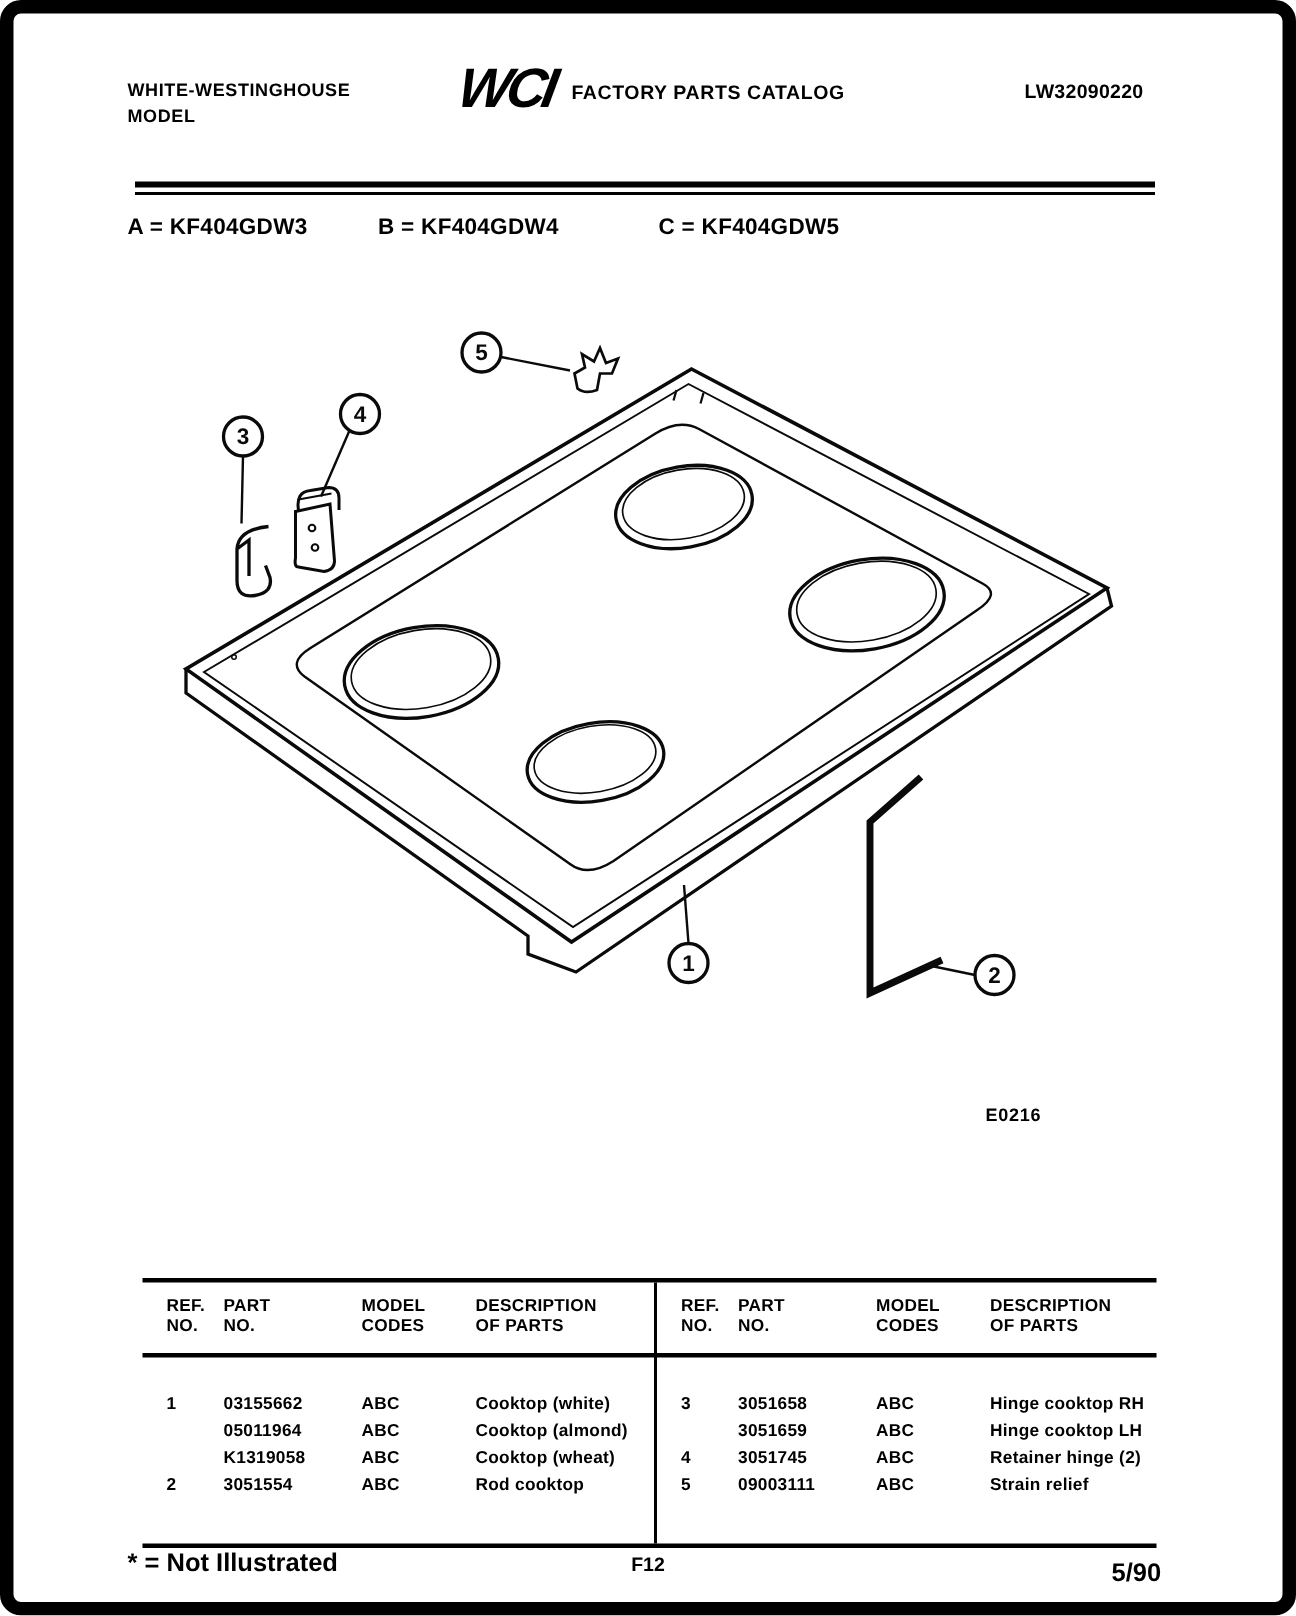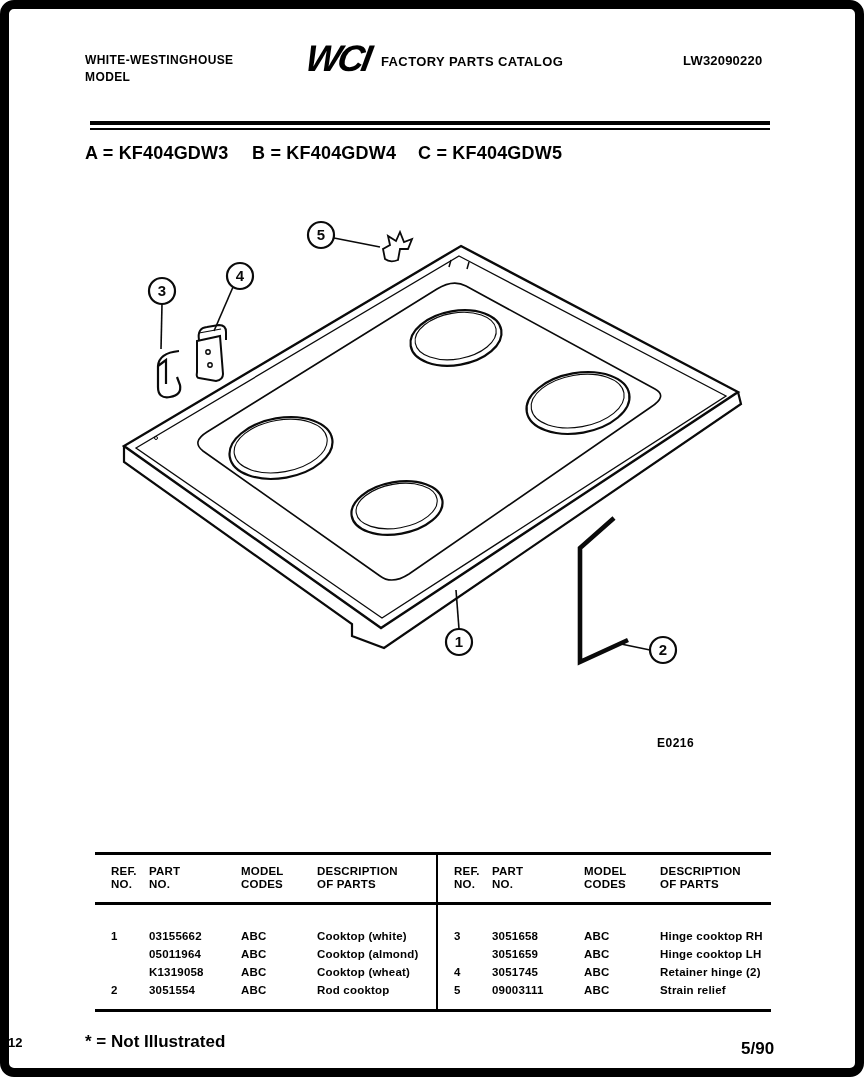--- a/index.html
+++ b/index.html
@@ -8,38 +8,38 @@
     font-family:"Liberation Sans",sans-serif;font-weight:bold;color:#000;
     overflow:hidden;
   }
   .frame{position:absolute;inset:0;border:9px solid #000;border-radius:14px;z-index:60;pointer-events:none}
   .brand{position:absolute;left:85px;top:52px;font-size:12px;line-height:17px;letter-spacing:.4px}
   .logo-wrap{position:absolute;left:306px;top:42px;display:flex;align-items:flex-end}
   .wci{font-size:37px;line-height:34px;font-style:italic;font-weight:900;letter-spacing:-3px;transform:skewX(-10deg)}
   .catalog-title{font-size:13px;margin-left:12px;letter-spacing:.4px;padding-bottom:7px}
   .doc-number{position:absolute;left:683px;top:53px;font-size:13px;letter-spacing:.2px}
   .rule{position:absolute;left:90px;top:121px;width:680px;height:3px;border-top:4px solid #000;border-bottom:2px solid #000}
-  .model{position:absolute;top:143px;font-size:18px;letter-spacing:.2px}
-  .model-a{left:85px}.model-b{left:252px}.model-c{left:418px}
+  .model{position:absolute;top:143px;font-size:15px;letter-spacing:.2px}
+  .model-a{left:85px}.model-b{left:252px}.model-c{left:439px}
   .diagram-svg{position:absolute;left:100px;top:210px;width:680px;height:480px}
   .diagram-svg path,.diagram-svg ellipse,.diagram-svg circle,.diagram-svg line{stroke:#0a0a0a;fill:none}
   .diagram-svg text{font-family:"Liberation Sans",sans-serif;font-weight:bold;font-size:15px;fill:#0a0a0a;stroke:none;text-anchor:middle}
   .figure-code{position:absolute;left:657px;top:736px;font-size:12px;letter-spacing:.5px}
-  .parts-table{position:absolute;left:95px;top:852px;width:676px;height:160px;box-sizing:border-box;
+  .parts-table{position:absolute;left:95px;top:852px;width:676px;height:180px;box-sizing:border-box;
     border-top:3px solid #000;border-bottom:3px solid #000;display:flex}
   .half{position:relative;box-sizing:border-box}
   .half.left{width:343px;border-right:2px solid #000}
   .half.right{flex:1}
   .thead{display:grid;grid-template-columns:38px 92px 76px 1fr;padding:10px 0 0 16px;
     border-bottom:3px solid #000;height:50px;box-sizing:border-box;
     font-size:11.5px;line-height:13px;white-space:pre-line;letter-spacing:.2px}
   .tbody{padding:22px 0 0 16px}
   .trow{display:grid;grid-template-columns:38px 92px 76px 1fr;font-size:11.5px;line-height:18px;letter-spacing:.2px}
   .footer-note{position:absolute;left:85px;top:1032px;font-size:17px}
-  .footer-page{position:absolute;left:0;top:1035px;width:864px;font-size:13px}
+  .footer-page{position:absolute;left:0;top:1035px;width:864px;text-align:center;font-size:13px}
   .footer-date{position:absolute;left:741px;top:1039px;font-size:17px}
 </style>
 </head>
 <body>
 
 <div class="frame"></div>
 
 <div class="brand">
   <div>WHITE-WESTINGHOUSE</div>
   <div>MODEL</div>

